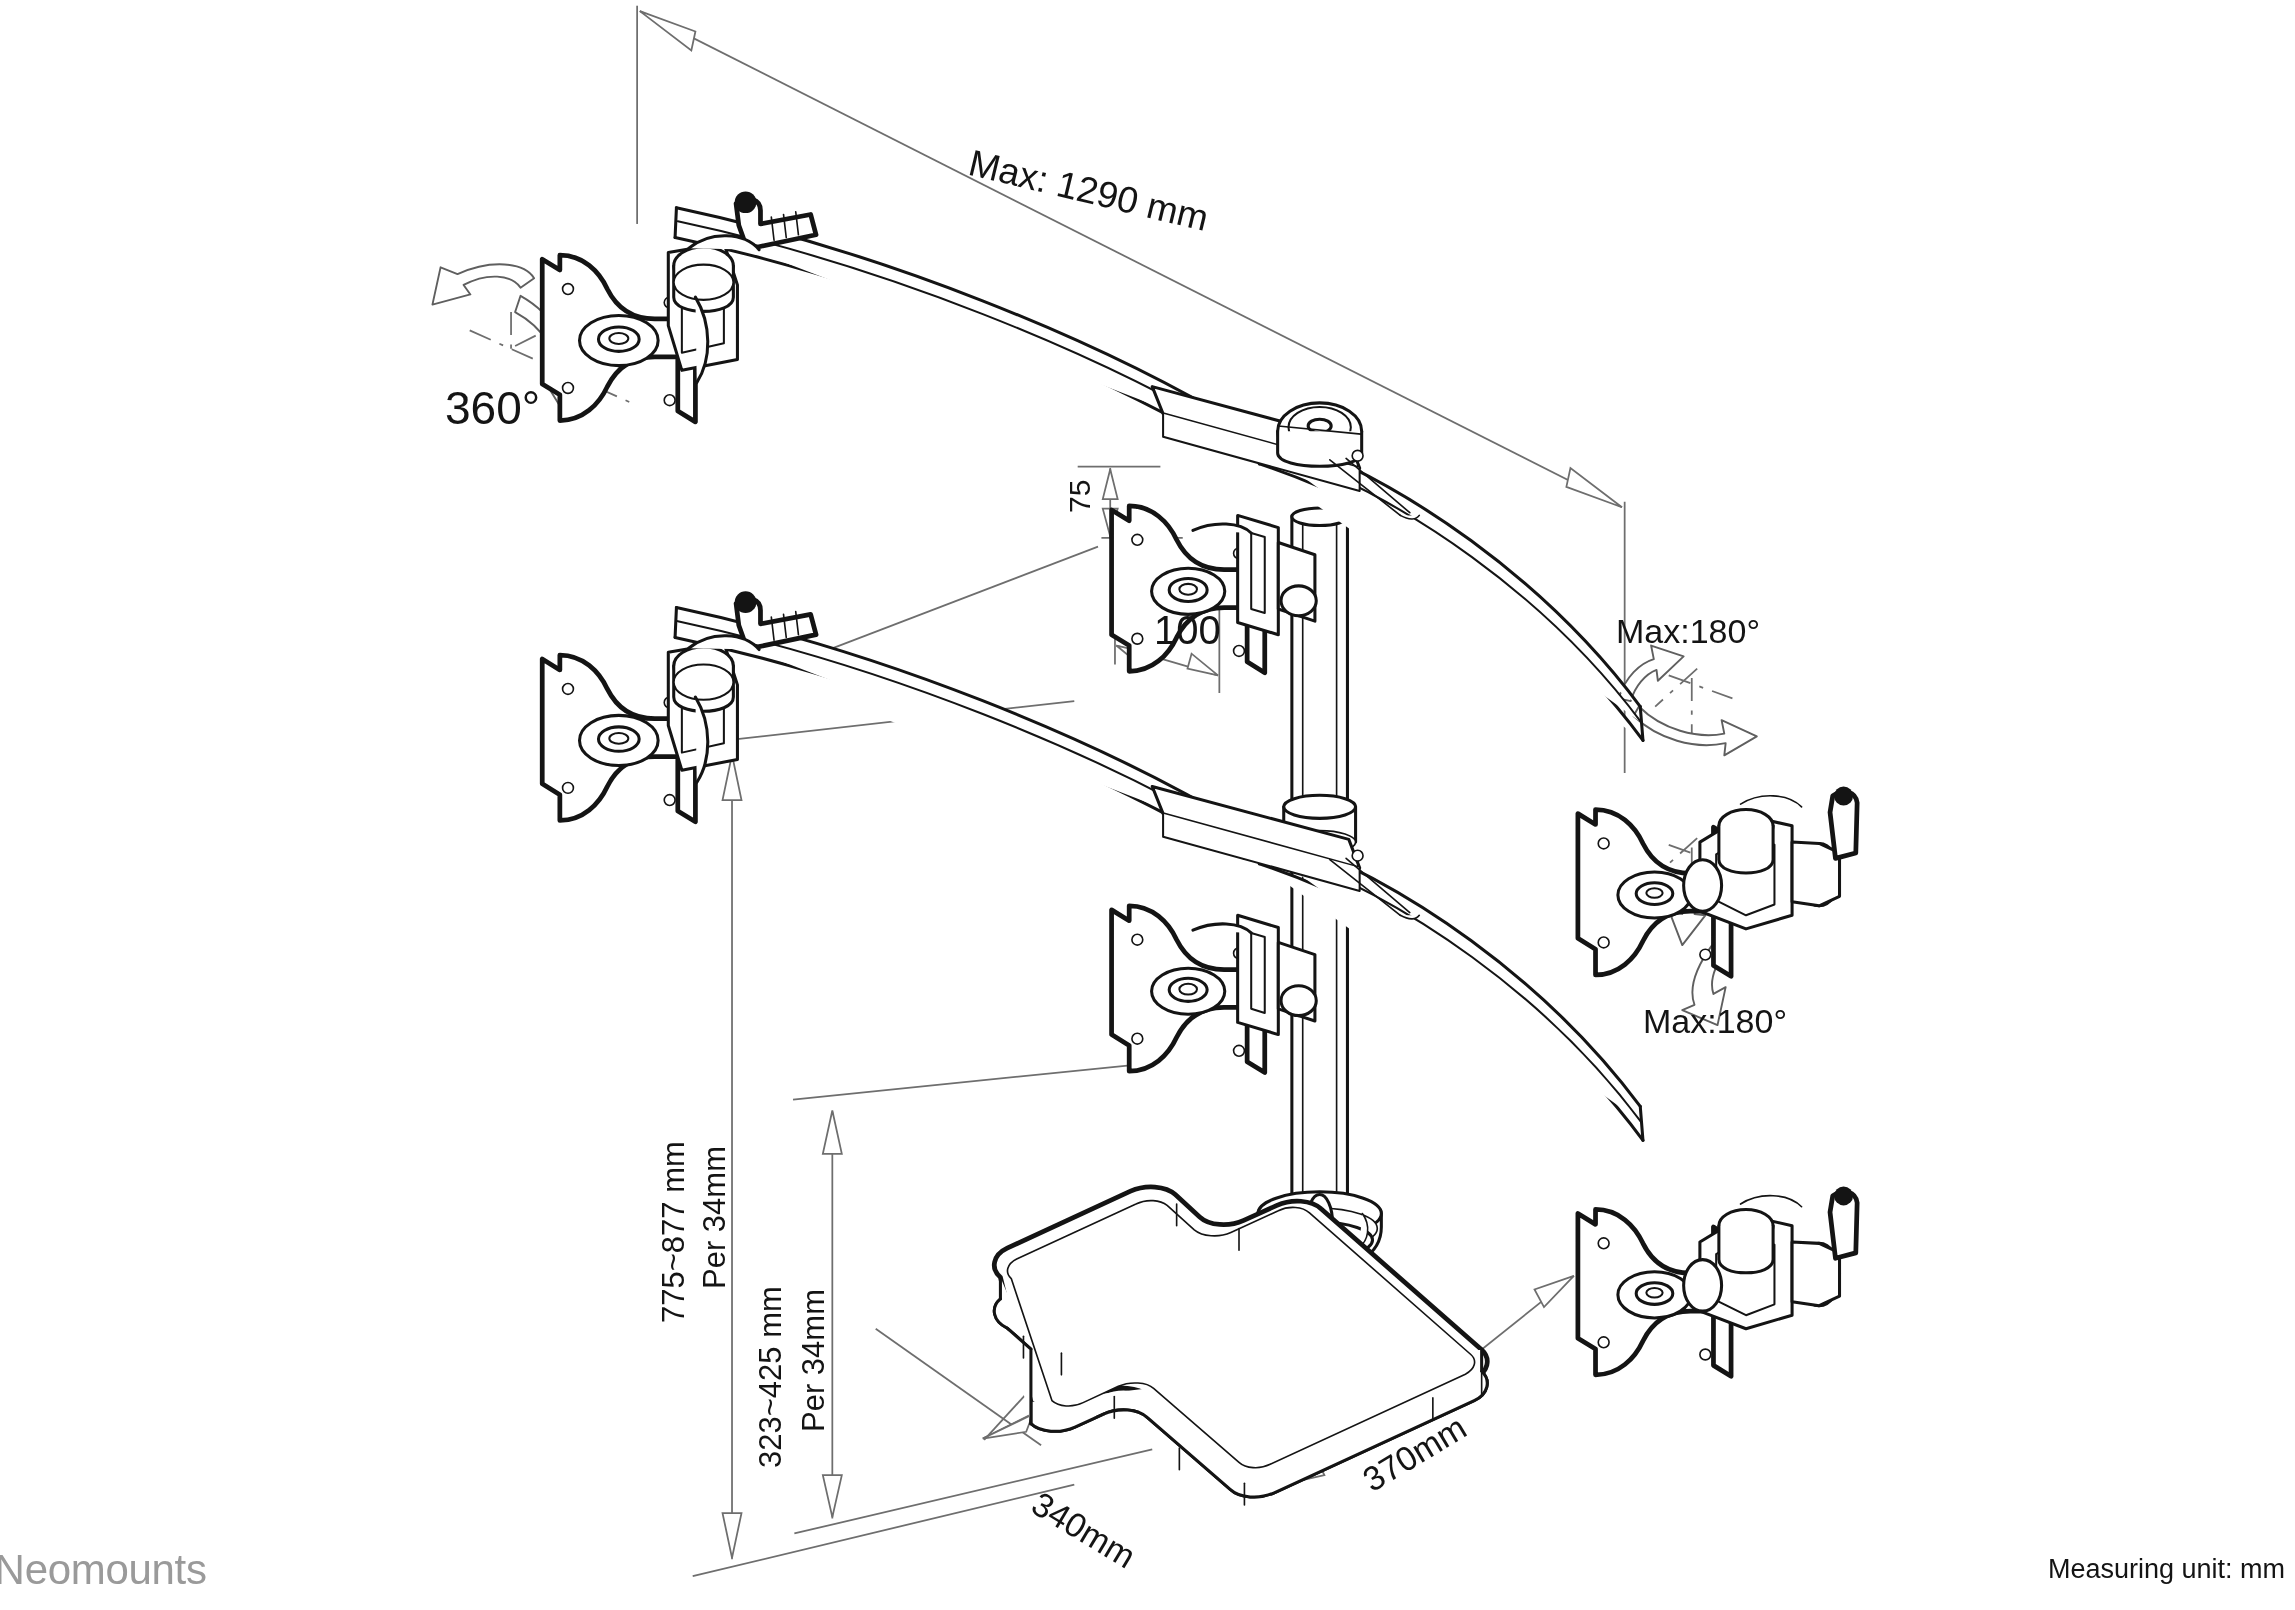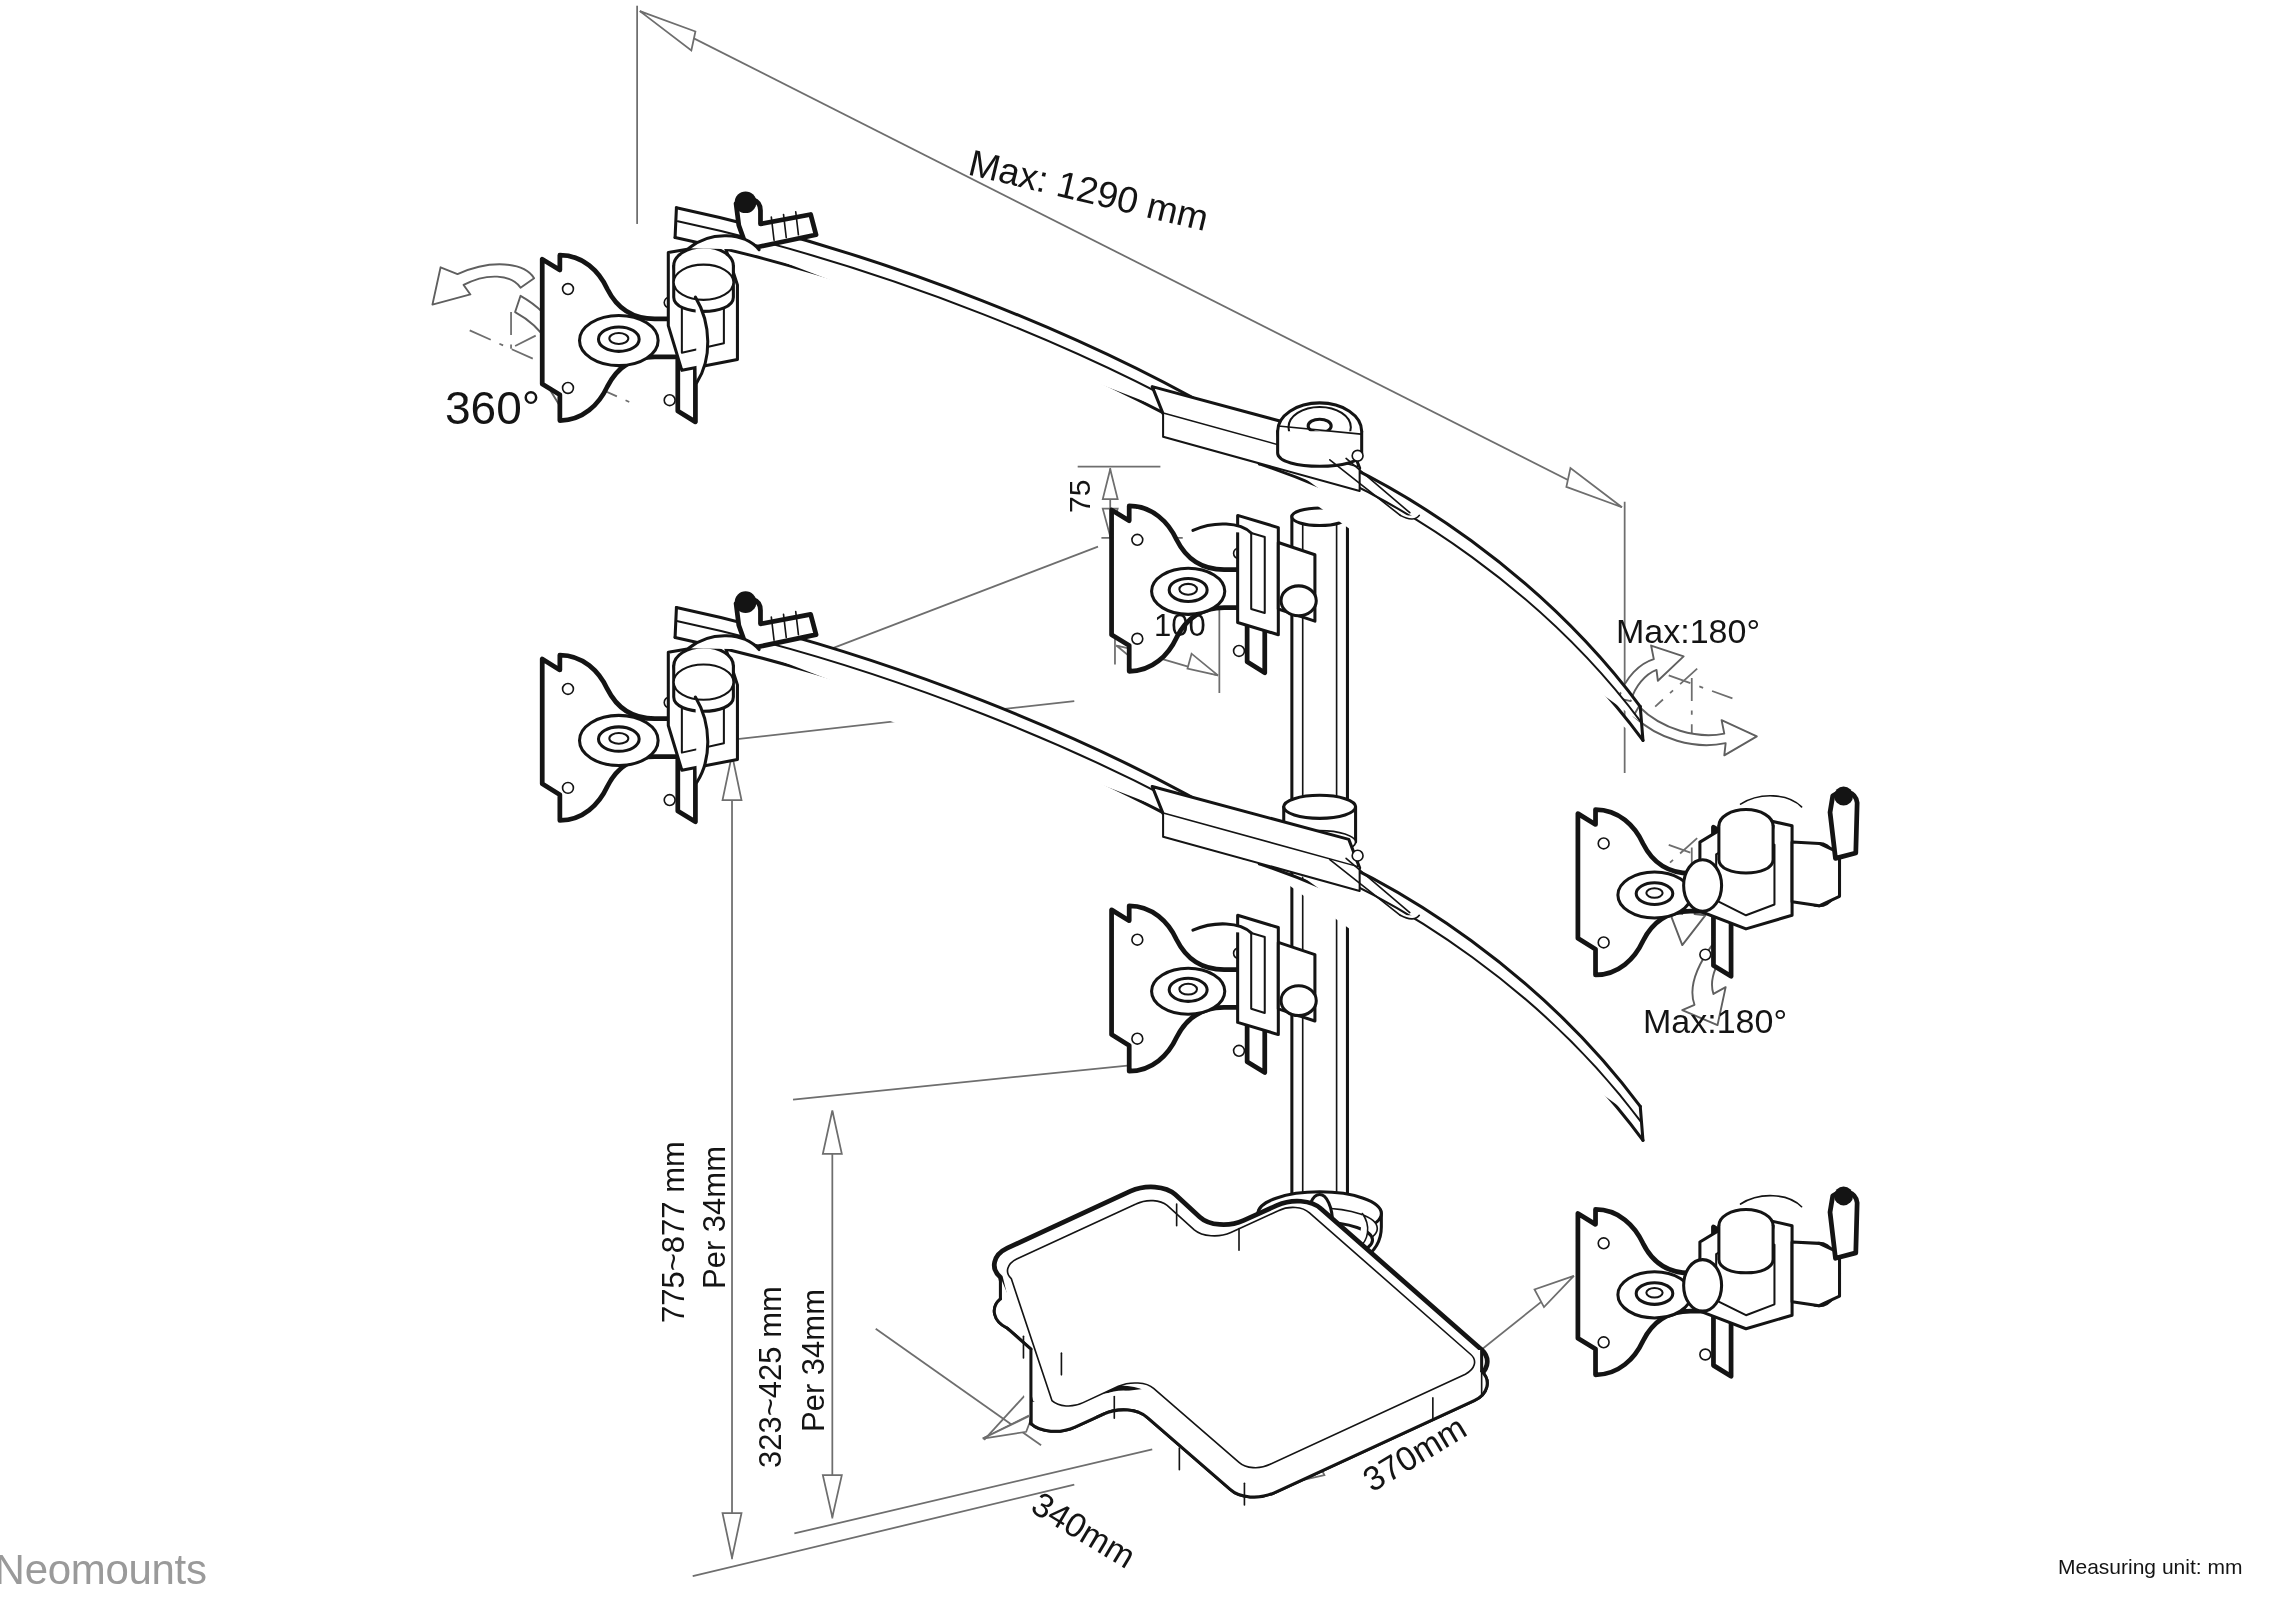--- a/index.html
+++ b/index.html
@@ -22,30 +22,30 @@
   .lbl{
     position:absolute;
     white-space:nowrap;
     color:#141414;
     font-weight:400;
     line-height:1;
   }
   .lbl-1290{font-size:37px;left:974px;top:144px;transform:rotate(13.5deg);transform-origin:0 0;}
   .lbl-360{font-size:46px;left:445px;top:385px;}
   .lbl-75{font-size:30px;left:1065px;top:513px;transform:rotate(-90deg);transform-origin:0 0;}
-  .lbl-100{font-size:31px;left:1154px;top:610px;}
+  .lbl-100{font-size:40px;left:1154px;top:610px;}
   .lbl-180a{font-size:34px;left:1616px;top:614px;}
   .lbl-180b{font-size:34px;left:1643px;top:1004px;}
   .lbl-775{font-size:31px;left:658px;top:1323px;transform:rotate(-90deg);transform-origin:0 0;}
   .lbl-775b{font-size:31px;left:699px;top:1289px;transform:rotate(-90deg);transform-origin:0 0;}
   .lbl-323{font-size:31px;left:755px;top:1468px;transform:rotate(-90deg);transform-origin:0 0;}
   .lbl-323b{font-size:31px;left:798px;top:1432px;transform:rotate(-90deg);transform-origin:0 0;}
   .lbl-340{font-size:34px;left:1044px;top:1486px;transform:rotate(31deg);transform-origin:0 0;}
   .lbl-370{font-size:34px;left:1357px;top:1468px;transform:rotate(-31deg);transform-origin:0 0;}
-  .lbl-unit{font-size:21px;left:2048px;top:1556px;margin-left:10px;}
+  .lbl-unit{font-size:27px;left:2048px;top:1556px;}
   .lbl-logo{
     font-size:42px;left:-5.4px;top:1549px;color:#9a9a9a;font-weight:400;letter-spacing:-0.3px;
   }
 </style>
 </head>
 <body>
 
 <div id="sheet">
 
   <svg viewBox="0 0 3386 2376" xmlns="http://www.w3.org/2000/svg">

